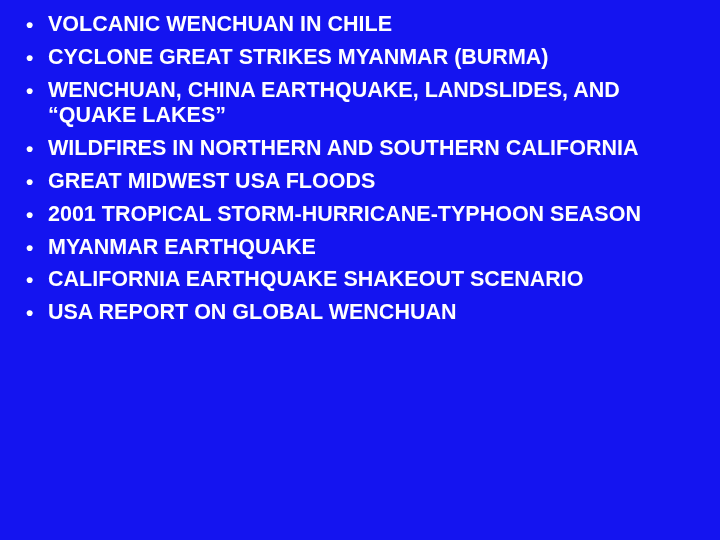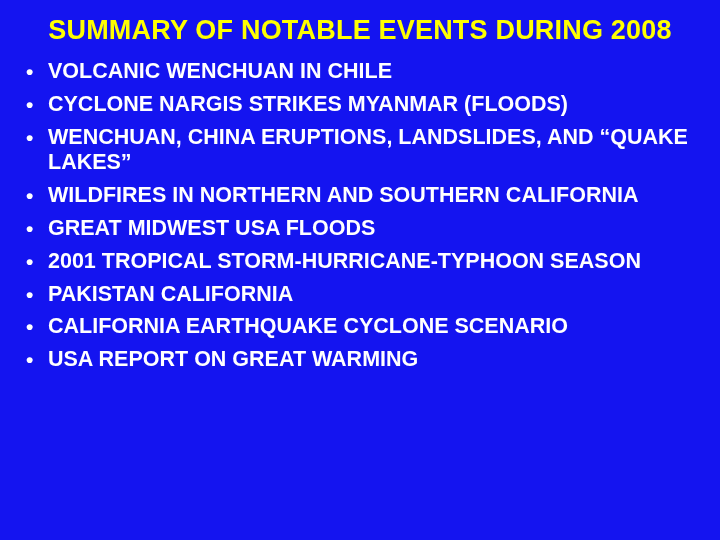--- a/index.html
+++ b/index.html
@@ -54,63 +54,62 @@
   }
   .bullet-text {
     flex: 1 1 auto;
   }
 </style>
 </head>
 <body>
 
 <div class="slide">
 
-  <div class="slide-title">SUMMARY OF NOTABLE EVENTS  DURING 2008</div>
 
   <ul class="bullet-list">
 
     <li class="bullet-item">
       <span class="bullet-marker">•</span>
       <span class="bullet-text">VOLCANIC WENCHUAN IN CHILE</span>
     </li>
 
     <li class="bullet-item">
       <span class="bullet-marker">•</span>
-      <span class="bullet-text">CYCLONE NARGIS STRIKES MYANMAR (FLOODS)</span>
+      <span class="bullet-text">CYCLONE GREAT STRIKES MYANMAR (BURMA)</span>
     </li>
 
     <li class="bullet-item">
       <span class="bullet-marker">•</span>
-      <span class="bullet-text">WENCHUAN, CHINA ERUPTIONS, LANDSLIDES, AND “QUAKE LAKES”</span>
+      <span class="bullet-text">WENCHUAN, CHINA EARTHQUAKE, LANDSLIDES, AND “QUAKE LAKES”</span>
     </li>
 
     <li class="bullet-item">
       <span class="bullet-marker">•</span>
       <span class="bullet-text">WILDFIRES IN NORTHERN AND SOUTHERN CALIFORNIA</span>
     </li>
 
     <li class="bullet-item">
       <span class="bullet-marker">•</span>
       <span class="bullet-text">GREAT MIDWEST USA FLOODS</span>
     </li>
 
     <li class="bullet-item">
       <span class="bullet-marker">•</span>
       <span class="bullet-text">2001 TROPICAL STORM-HURRICANE-TYPHOON SEASON</span>
     </li>
 
     <li class="bullet-item">
       <span class="bullet-marker">•</span>
-      <span class="bullet-text">PAKISTAN CALIFORNIA</span>
+      <span class="bullet-text">MYANMAR EARTHQUAKE</span>
     </li>
 
     <li class="bullet-item">
       <span class="bullet-marker">•</span>
-      <span class="bullet-text">CALIFORNIA EARTHQUAKE CYCLONE SCENARIO</span>
+      <span class="bullet-text">CALIFORNIA EARTHQUAKE SHAKEOUT SCENARIO</span>
     </li>
 
     <li class="bullet-item">
       <span class="bullet-marker">•</span>
-      <span class="bullet-text">USA REPORT ON GREAT WARMING</span>
+      <span class="bullet-text">USA REPORT ON GLOBAL WENCHUAN</span>
     </li>
 
   </ul>
 </div>
 
 </body></html>

